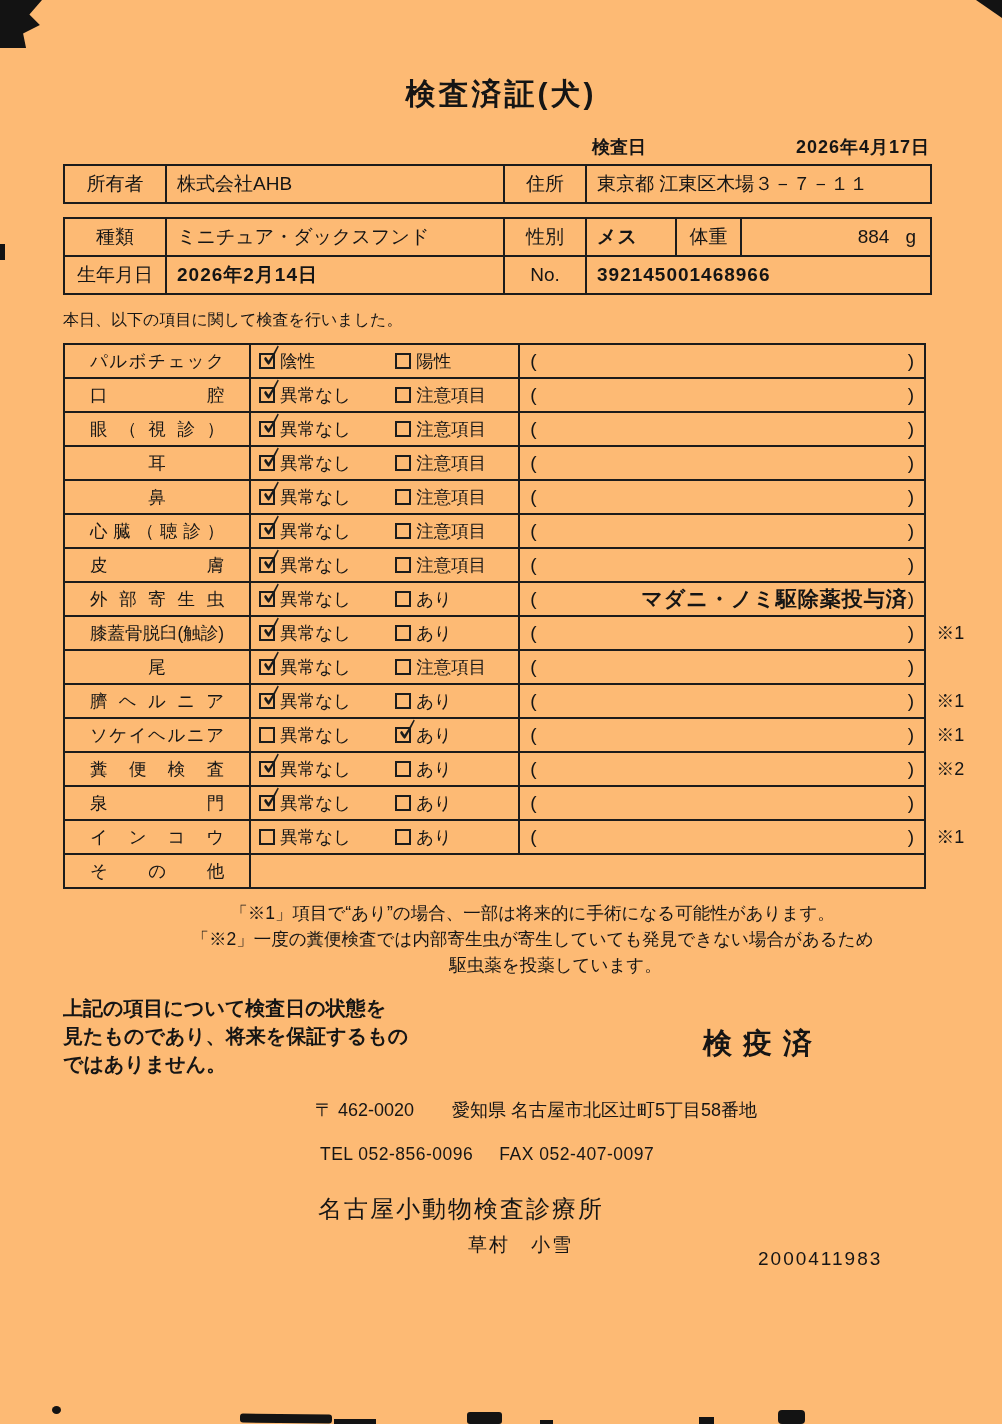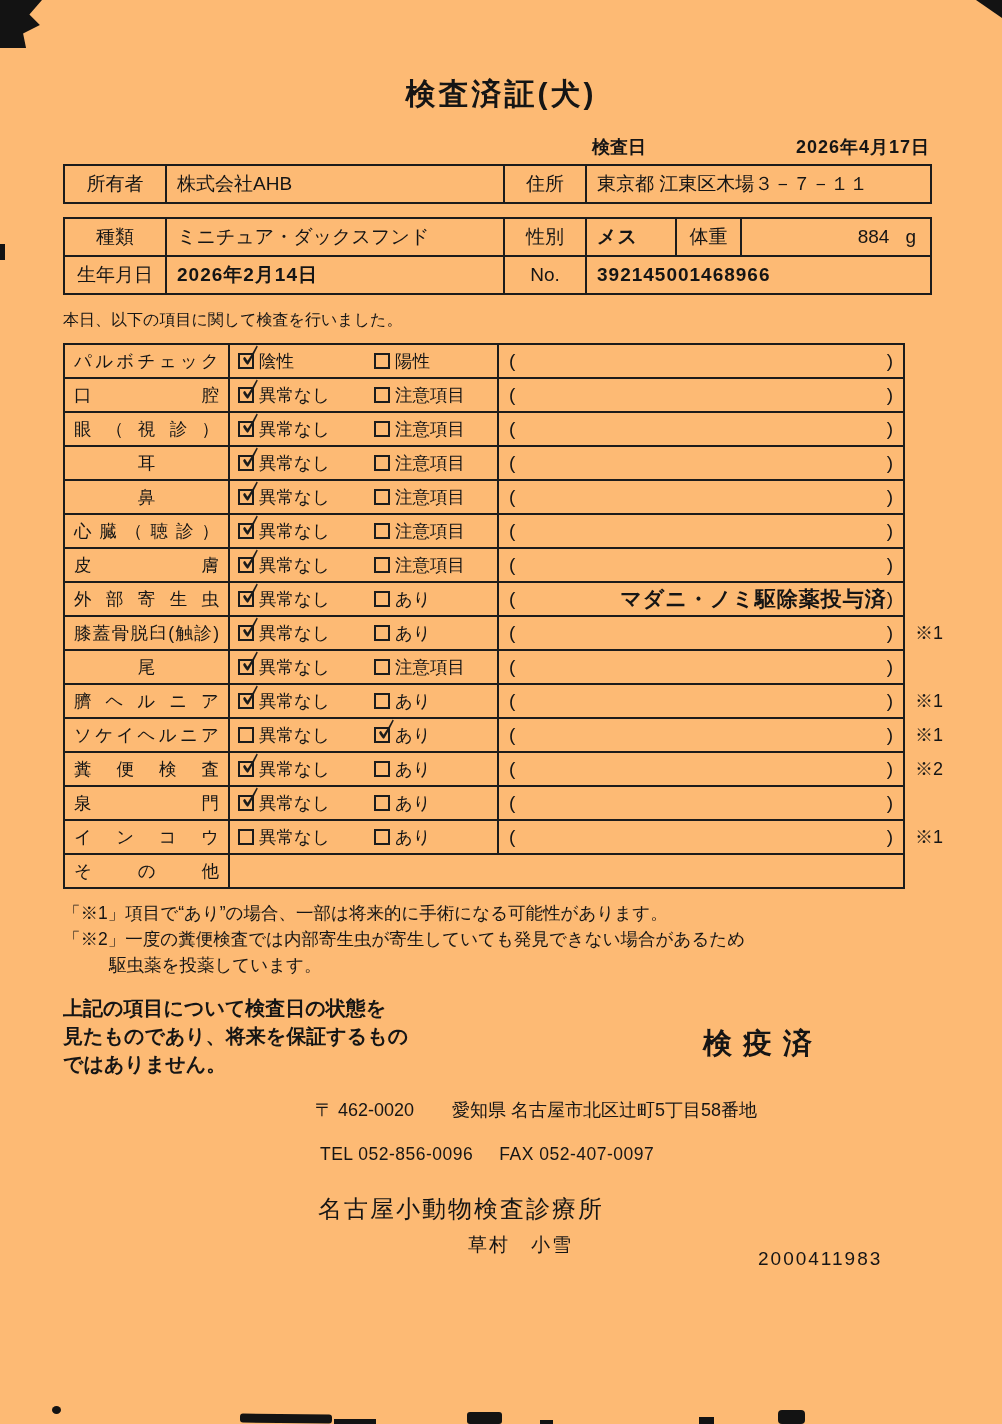--- a/index.html
+++ b/index.html
@@ -25,37 +25,37 @@
   .hdr { text-align:center;border-radius:16px; }
   .t1 { margin-top:5px; }
   .t2 { margin-top:13px; }
   .small { font-size:15px; }
   .wval { display:flex; justify-content:flex-end; align-items:center; gap:16px; padding-right:14px; font-size:19px; }
   .num { font-size:20px; letter-spacing:1px;font-weight:bold; }
 
   
   .insp { margin-top:9px; }
   .insp td { height:34px; font-size:17.5px; }
-  .insp td.lbl { width:165px; padding:0 9px; text-align:justify; text-align-last:justify; }
+  .insp td.lbl { width:165px; padding:0 25px; text-align:justify; text-align-last:justify; }
   .insp td.lbl.ctr { text-align:center; text-align-last:center; }
   .insp td.chk { width:269px; padding-left:8px; }
   .chkflex { display:flex; align-items:center; }
   .grp { display:inline-flex; align-items:center; gap:5px; }
   .grp1 { width:136px; }
   .box { position:relative; width:16px; height:16px; border:2px solid #1c1c1c; flex:none; background:transparent; }
   .tick { display:none; position:absolute; left:-2px; top:-12px; font-size:24px; font-weight:bold; transform:rotate(-10deg); color:#1b1b1b; }
   .box.checked .tick { display:block; }
   .insp td.paren { width:406px; padding:0 10px; }
   .parenflex { display:flex; align-items:center; font-size:19px; }
   .pnote { flex:1; text-align:right; font-weight:bold; font-size:21px; letter-spacing:1px; }
   .insp td.ref { border:none; width:50px; text-align:center; font-size:18px; }
 
   
   .intro { margin:15px 0 12px 63px; font-size:16px; }
-  .notes { margin:11px 0 0 63px; font-size:17.5px; line-height:26px; }
+  .notes { margin:11px 0 0 63px; font-size:17.5px; line-height:26px;text-align:center; }
   .notes .indent { padding-left:46px; }
   .footer1 { position:relative; margin:16px 0 0 63px; height:96px; }
   .disclaimer { font-size:20px; font-weight:bold; line-height:28px; }
   .stamp { position:absolute; left:640px; top:30px; font-size:29px; font-weight:600; letter-spacing:11px; }
   .addr { display:flex; gap:38px; margin:8px 0 0 315px; font-size:18px; }
   .telrow { display:flex; gap:26px; margin:22px 0 0 320px; font-size:17.5px; letter-spacing:0.5px; }
   .clinic { margin:28px 0 0 318px; font-size:24px; letter-spacing:2px; }
   .examiner { margin:7px 0 0 468px; font-size:19px; letter-spacing:2px; }
   .serial { position:absolute; left:758px; top:1248px; font-size:19px; letter-spacing:2px; }
 

